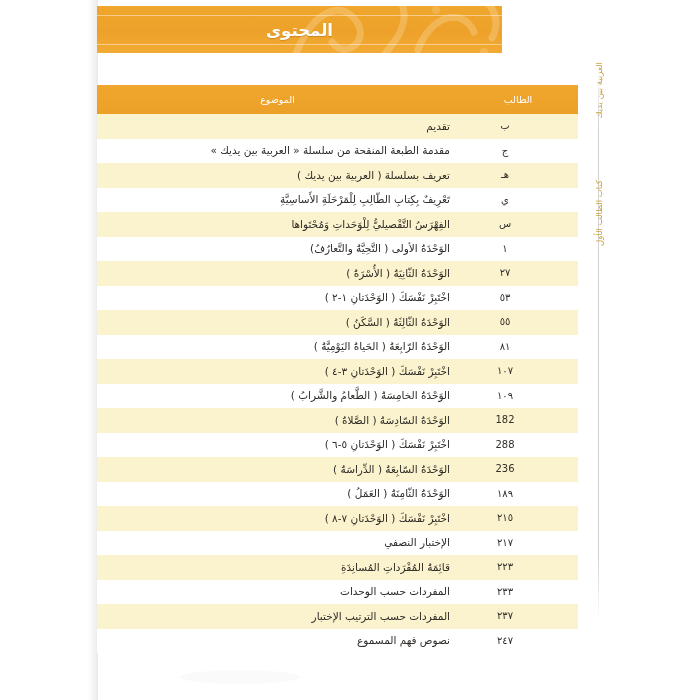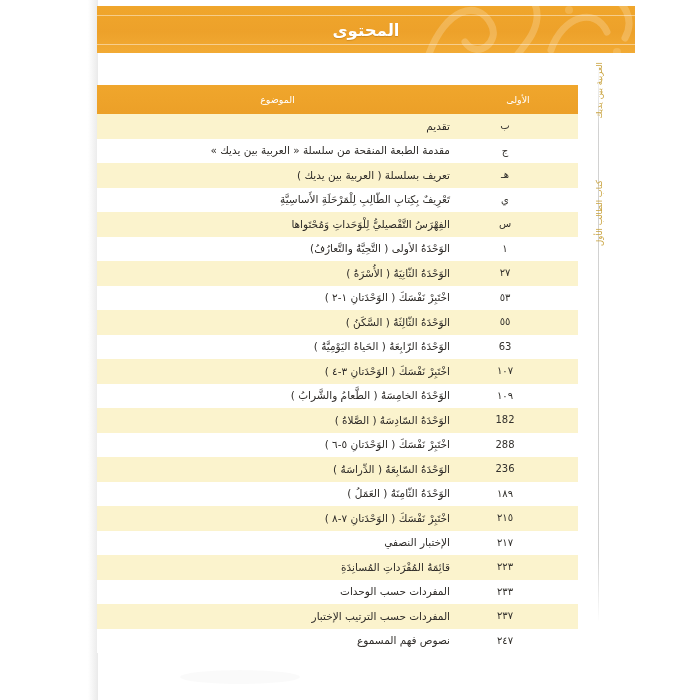--- a/index.html
+++ b/index.html
@@ -36,21 +36,21 @@
     left: 0; top: 0;
     width: 92px; height: 700px;
     background: #ffffff;
   }
 
   
   #banner {
     position: absolute;
     left: 97px;
     top: 6px;
-    width: 538px;
+    width: 405px;
     height: 47px;
     background: linear-gradient(180deg, #f0a62c 0%, #eda12a 55%, #f2ab35 100%);
     overflow: hidden;
   }
   #banner-watermark {
     position: absolute;
     right: -6px;
     top: -26px;
     width: 230px;
     height: 104px;
@@ -198,21 +198,21 @@
     <div id="banner-title">المحتوى</div>
   </div>
 
   <table id="toc">
     <colgroup>
       <col class="c-pages">
       <col class="c-topic">
     </colgroup>
     <thead>
       <tr>
-        <th class="h-pages">الأولى</th>
+        <th class="h-pages">الطالب</th>
         <th class="h-topic">الموضوع</th>
       </tr>
     </thead>
     <tbody id="toc-body">
         <tr class="odd">
           <td class="page-cell">ب</td>
           <td class="topic-cell">تقديم</td>
         </tr>
         <tr class="even">
           <td class="page-cell">ج</td>
@@ -240,21 +240,21 @@
         </tr>
         <tr class="even">
           <td class="page-cell">٥٣</td>
           <td class="topic-cell">اخْتَبِرْ نَفْسَكَ  ( الوَحْدَتانِ ١-٢ )</td>
         </tr>
         <tr class="odd">
           <td class="page-cell">٥٥</td>
           <td class="topic-cell">الوَحْدَةُ  الثّالِثَةُ ( السَّكَنُ )</td>
         </tr>
         <tr class="even">
-          <td class="page-cell">63</td>
+          <td class="page-cell">٨١</td>
           <td class="topic-cell">الوَحْدَةُ  الرّابِعَةُ ( الحَياةُ اليَوْمِيَّةُ )</td>
         </tr>
         <tr class="odd">
           <td class="page-cell">١٠٧</td>
           <td class="topic-cell">اخْتَبِرْ نَفْسَكَ  ( الوَحْدَتانِ ٣-٤ )</td>
         </tr>
         <tr class="even">
           <td class="page-cell">١٠٩</td>
           <td class="topic-cell">الوَحْدَةُ  الخامِسَةُ ( الطَّعامُ والشَّرابُ )</td>
         </tr>

